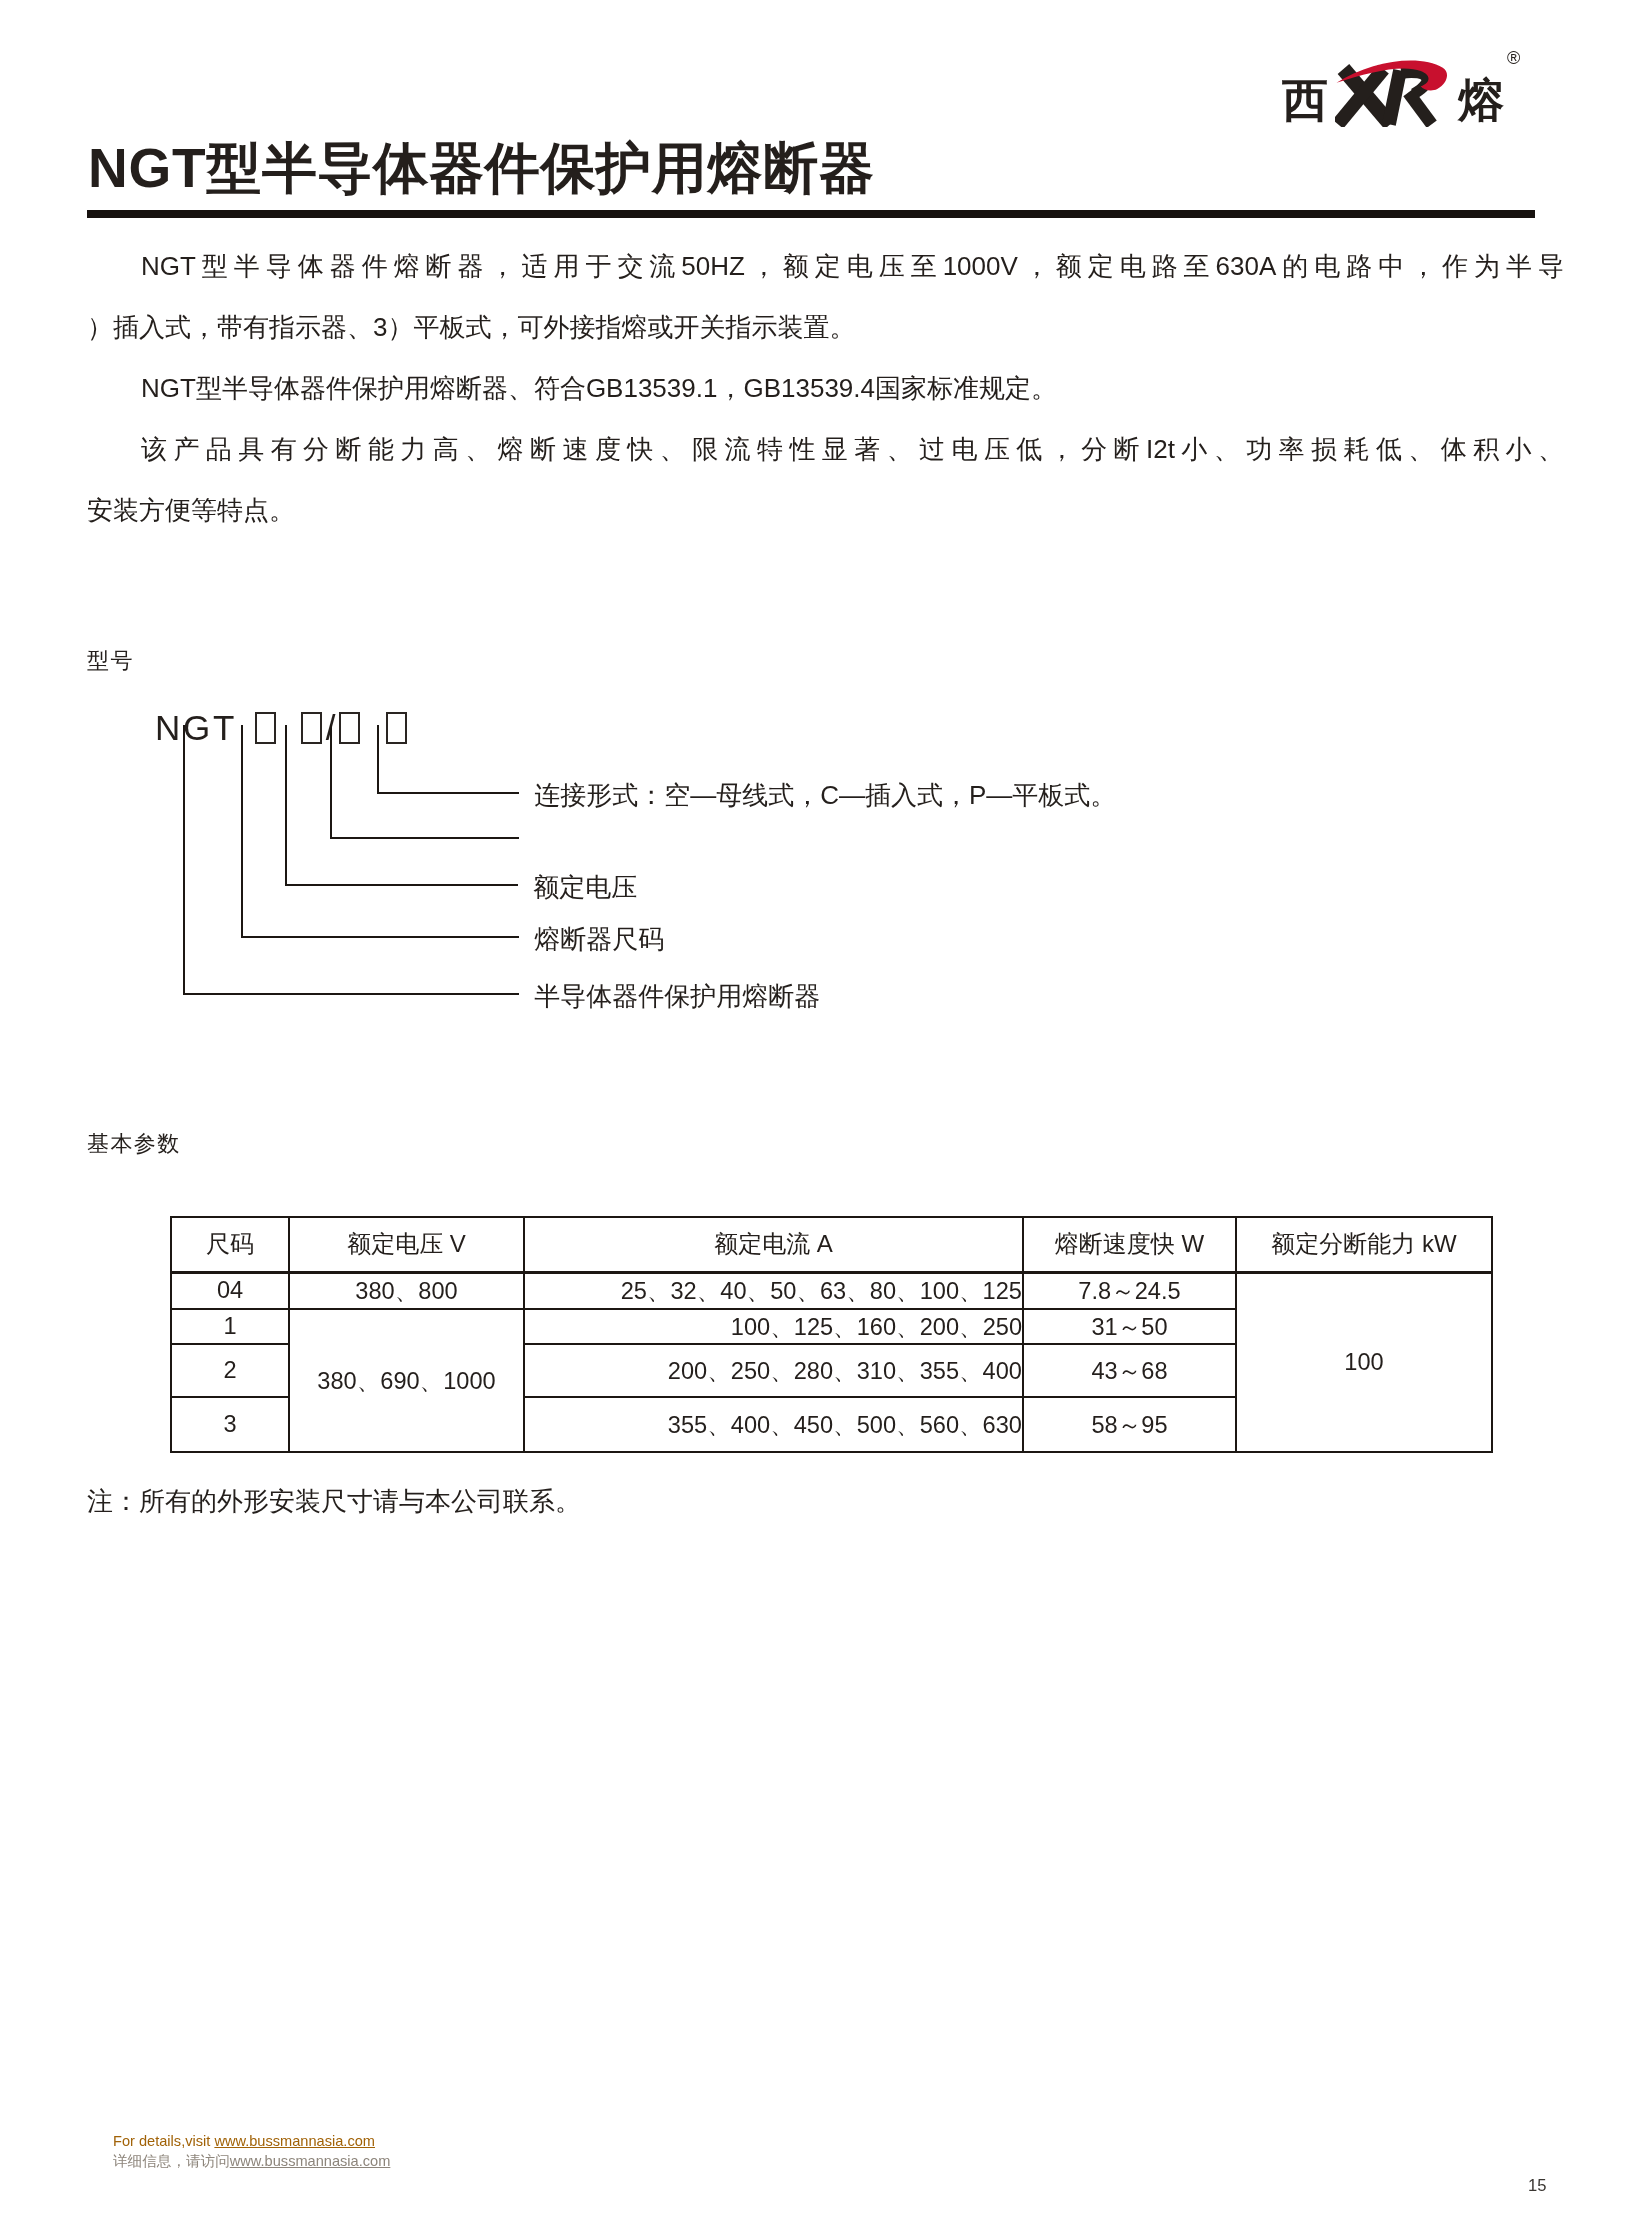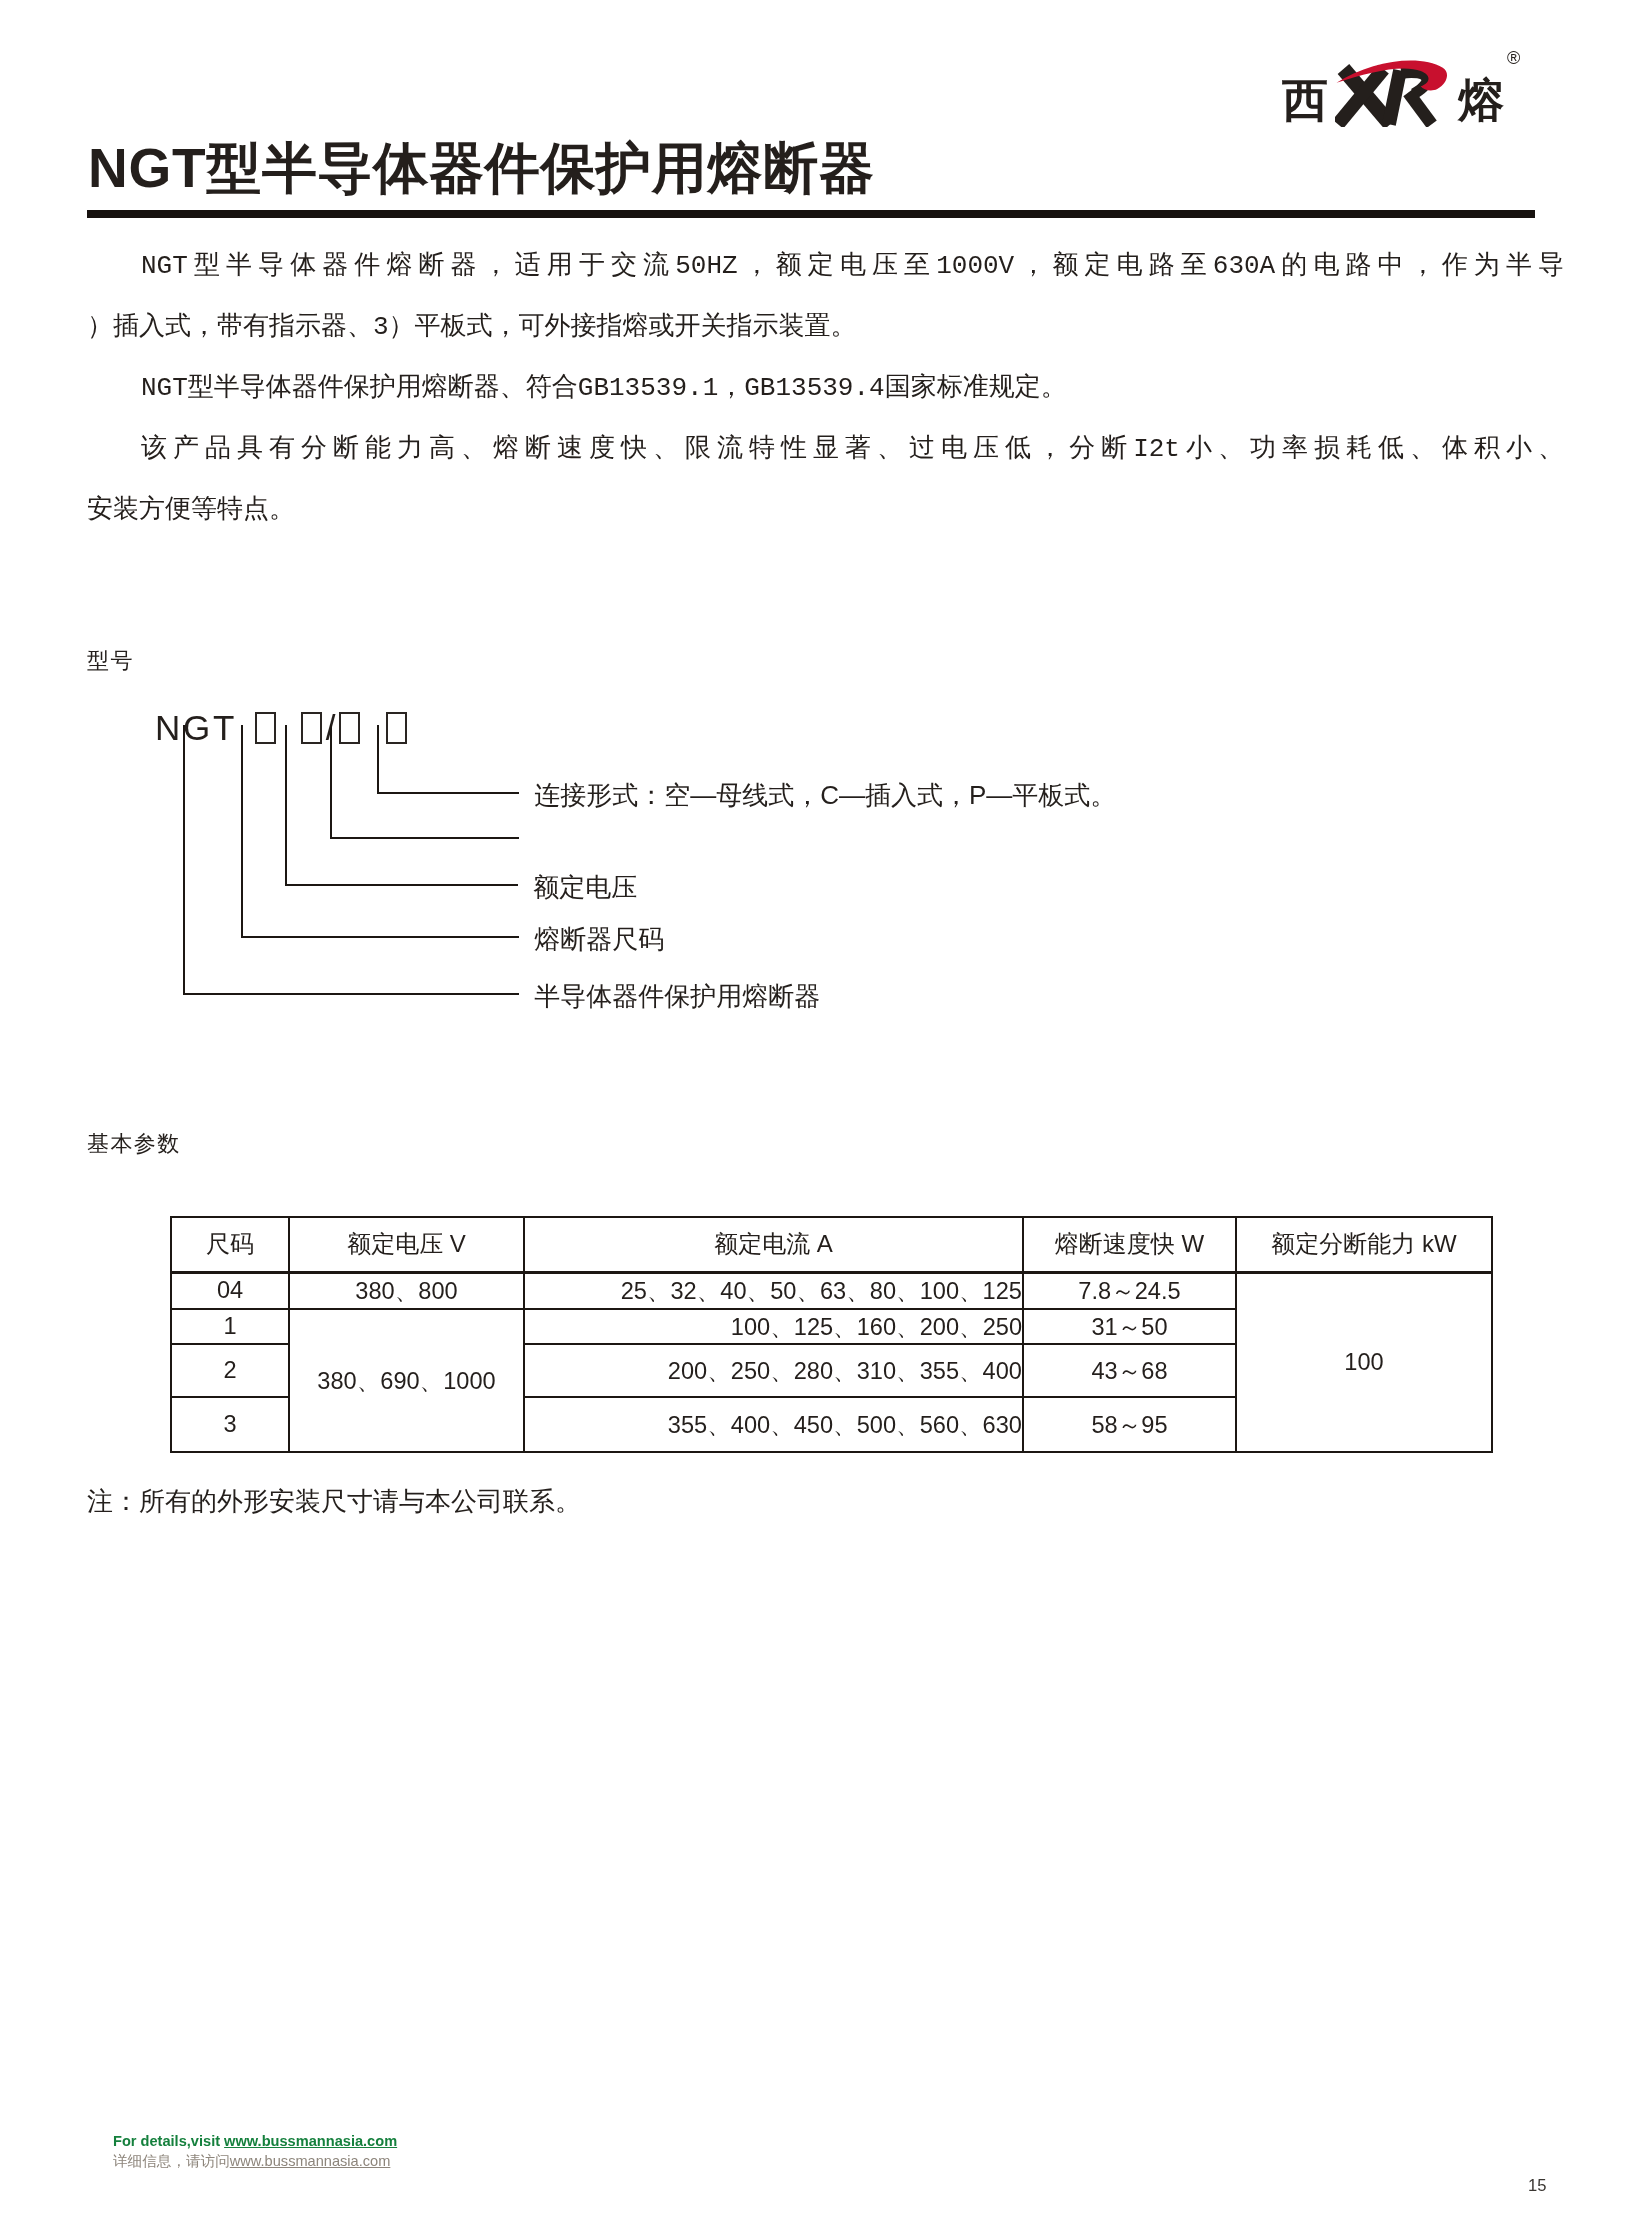--- a/index.html
+++ b/index.html
@@ -10,21 +10,21 @@
   
   .logo{position:absolute; left:1282px; top:58px; display:flex; align-items:flex-end;}
   .logo-cjk{font-size:46px; font-weight:900; line-height:1; letter-spacing:0; color:#241f1c;}
   .logo-xr{width:119px; height:69px; margin:0 4.2px -4.2px 7px;}
   .logo-reg{font-size:18px; font-weight:400; align-self:flex-start; margin:-9.7px 0 0 2.8px;}
   
   .title{position:absolute; left:88px; top:132px; font-size:55px; font-weight:700; letter-spacing:0.7px; white-space:nowrap;}
   .title-rule{position:absolute; left:87px; top:210px; width:1448px; height:8.3px; background:#17120f;}
   
   .intro{position:absolute; left:87px; top:236px; width:1477px; font-size:26px; line-height:61px;}
-  .intro .ln{text-align:justify; text-align-last:justify; text-justify:inter-character; white-space:nowrap0;font-family:Liberation Mono, monospace;}
+  .intro .ln{text-align:justify; text-align-last:justify; text-justify:inter-character; white-space:nowrap0;}
   .intro .ln.last{text-align-last:left;}
   .intro .ln.ind{text-indent:54px;}
   
   .h2{position:absolute; font-size:22px; font-weight:500; letter-spacing:1.4px;}
   .h2.model{left:87px; top:646px;}
   .h2.params{left:87px; top:1129px;}
   .model-format{position:absolute; left:155px; top:708px; display:flex; align-items:center; font-size:35px; font-weight:500;}
   .model-format .prefix{letter-spacing:2.8px;}
   .fbox{display:inline-block; width:21px; height:32px; border:2.1px solid #2a2522; box-sizing:border-box;}
   .fbox.b1{margin-left:18px;}
@@ -55,21 +55,21 @@
   table.params tr.hd th{border-bottom:3.5px solid #1c1713; font-size:24px;}
   table.params tr.r0{height:37px;}
   table.params tr.r1{height:35px;}
   table.params tr.r2{height:53px;}
   table.params tr.r3{height:55px;}
   table.params td.cur{text-align:right; padding-left:8.3px;}
   
   .note{position:absolute; left:87px; top:1484px; font-size:26px;}
   
   .footer{position:absolute; left:113px; top:2131px; font-size:14.6px; line-height:20px;}
-  .footer .en{color:#15803d;font-weight:bold;}
+  .footer .en{color:#a16207;}
   .footer .zh{color:#8d857b;}
   .footer .u{text-decoration:underline;}
   .pageno{position:absolute; left:1528px; top:2176px; font-size:16.6px; color:#3a3632;}
 </style>
 </head>
 <body>
 
 <div class="page">
 
   <div class="logo">

